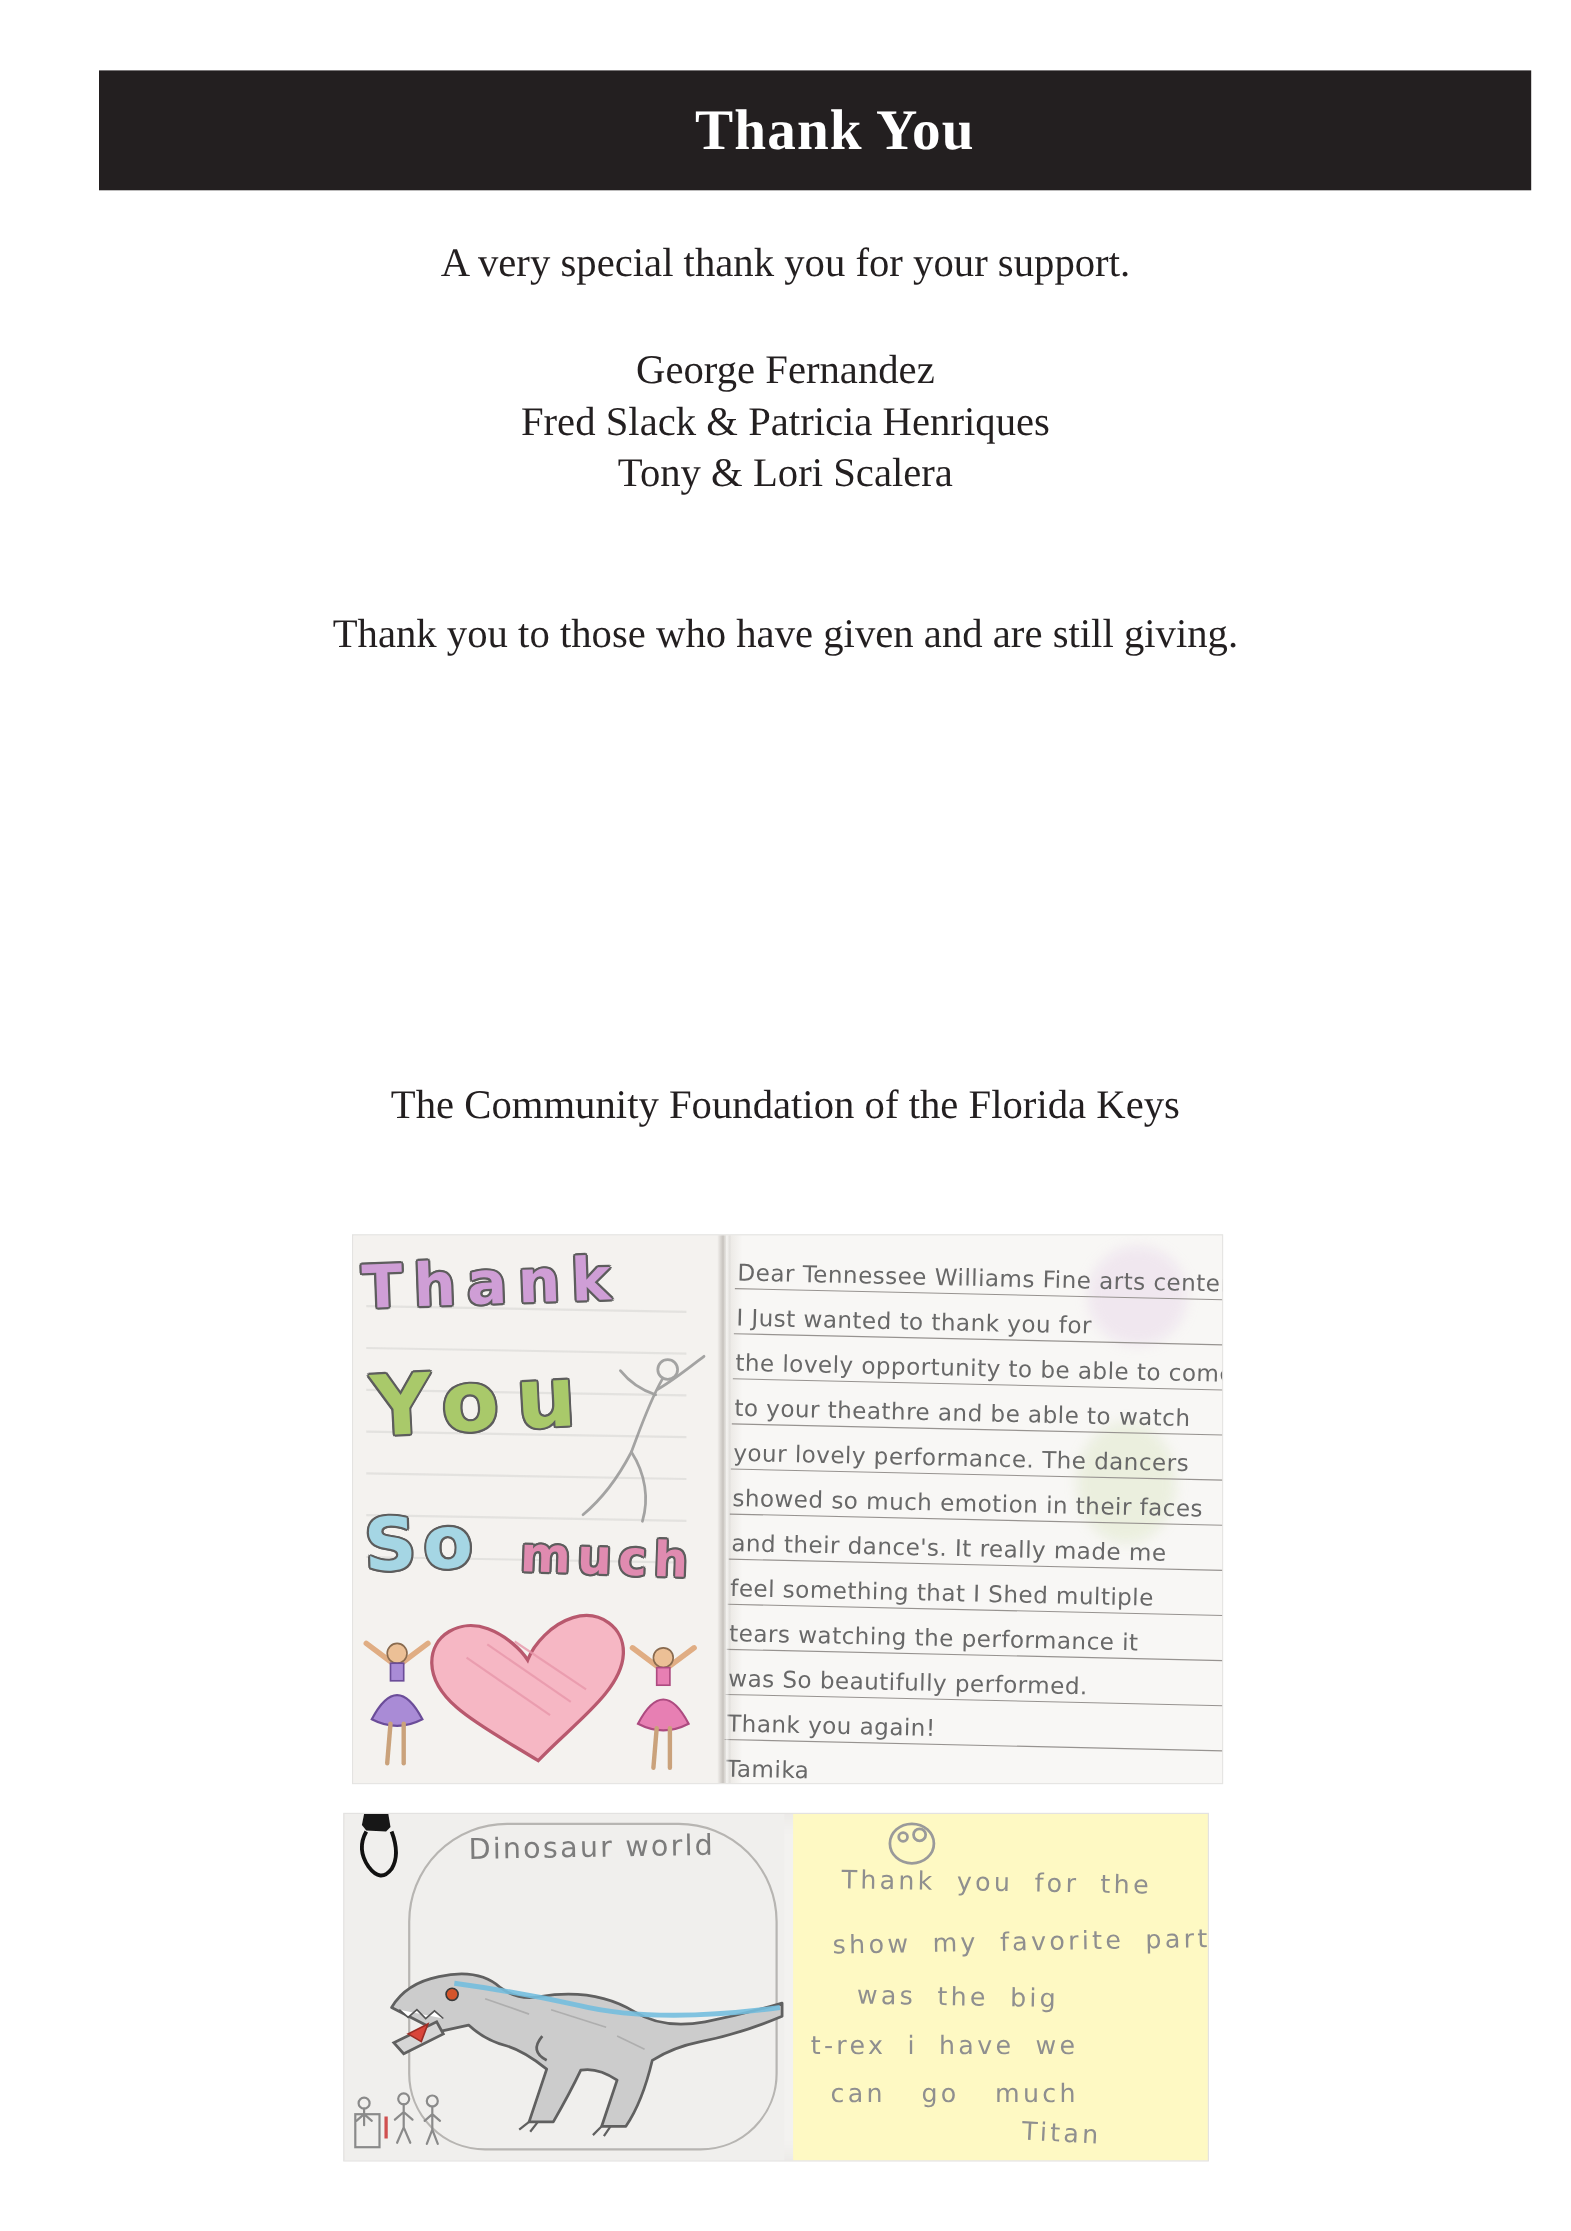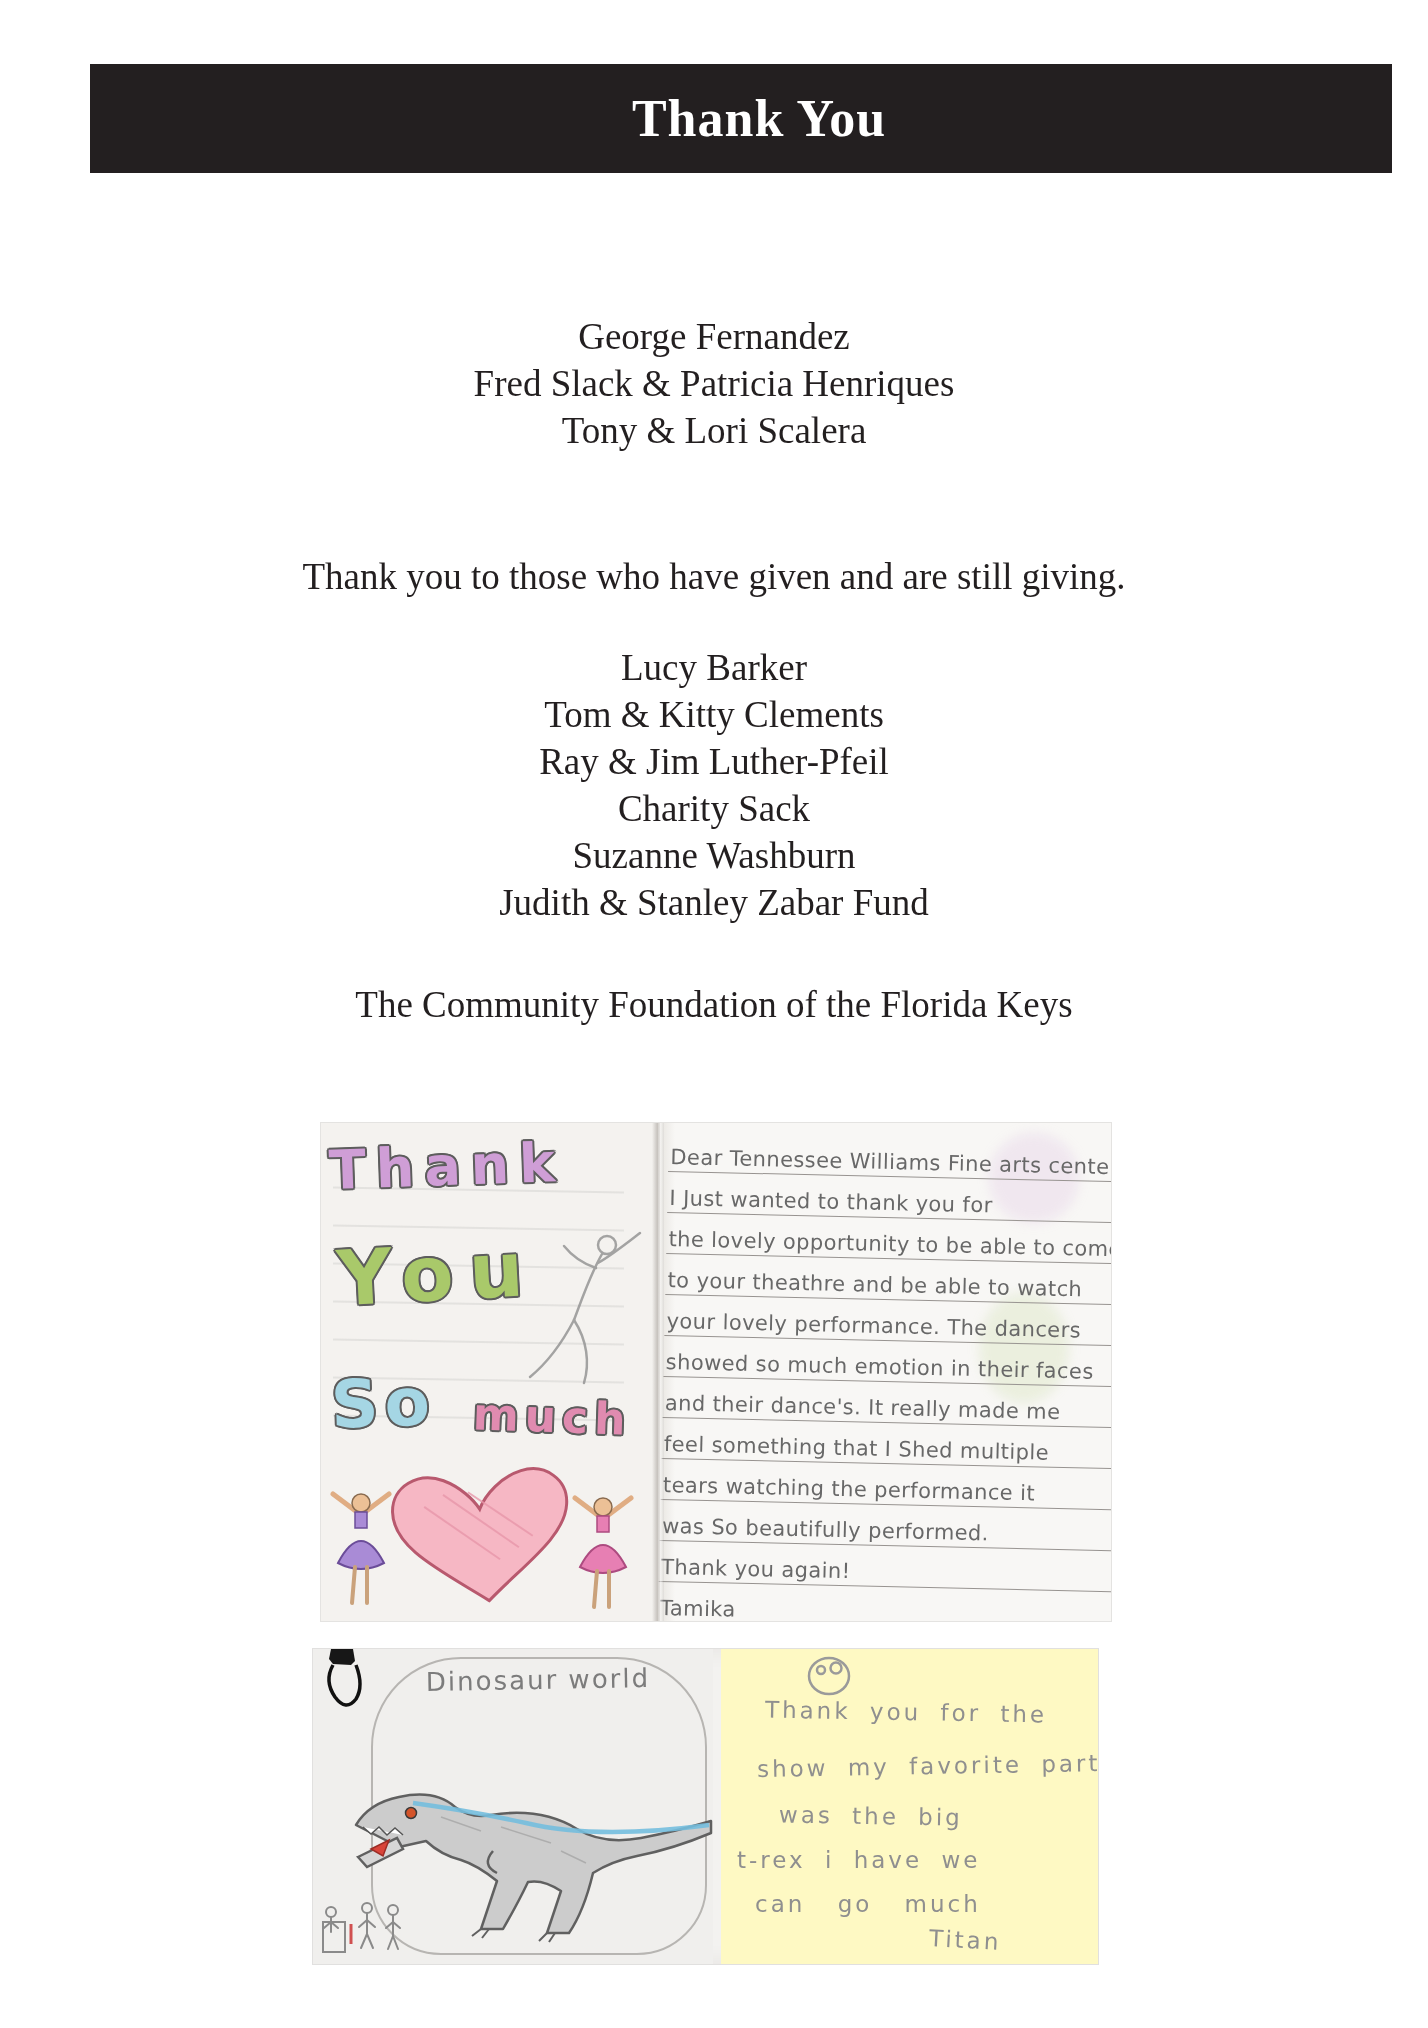--- a/index.html
+++ b/index.html
@@ -69,39 +69,34 @@
 </style>
 </head>
 <body>
 
 <div class="page">
 
   <div class="header-bar">
     <span class="header-title">Thank You</span>
   </div>
 
+  <div class="tblock" style="top:216px">
+    <p>A very special thank you for your support.</p>
+  </div>
 
   <div class="tblock" style="top:313px">
     <p>George Fernandez</p>
     <p>Fred Slack &amp; Patricia Henriques</p>
     <p>Tony &amp; Lori Scalera</p>
   </div>
 
   <div class="tblock" style="top:553px">
     <p>Thank you to those who have given and are still giving.</p>
   </div>
 
-  <div class="tblock" style="top:644px">
-    <p>Lucy Barker</p>
-    <p>Tom &amp; Kitty Clements</p>
-    <p>Ray &amp; Jim Luther-Pfeil</p>
-    <p>Charity Sack</p>
-    <p>Suzanne Washburn</p>
-    <p>Judith &amp; Stanley Zabar Fund</p>
-  </div>
 
   <div class="tblock" style="top:981px">
     <p>The Community Foundation of the Florida Keys</p>
   </div>
 
   <div class="scan scan1">
 
     <div class="page-left">
       <div class="ghost" style="top:66px"></div>
       <div class="ghost" style="top:104px"></div>

